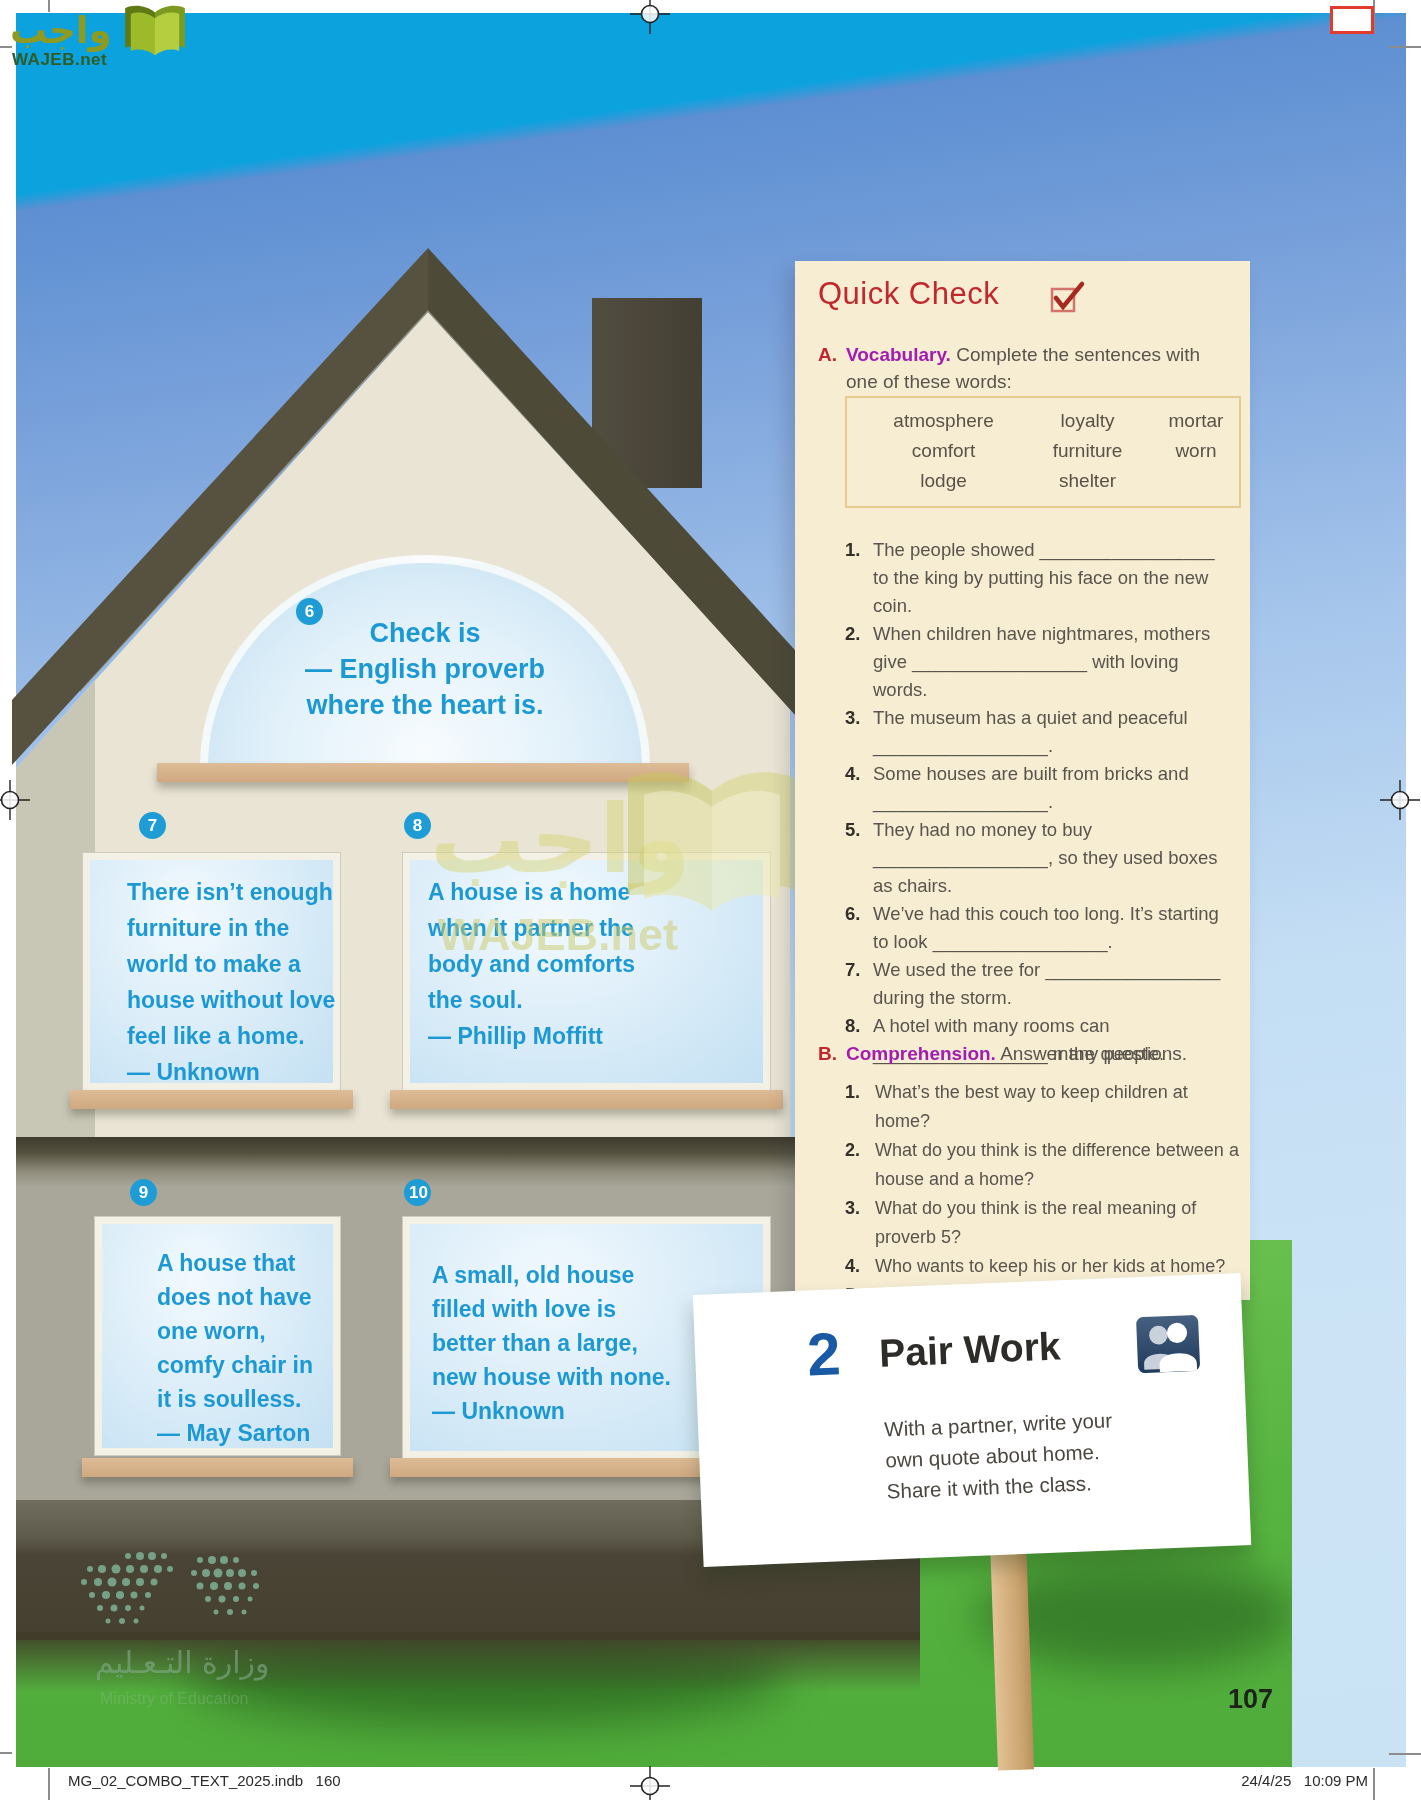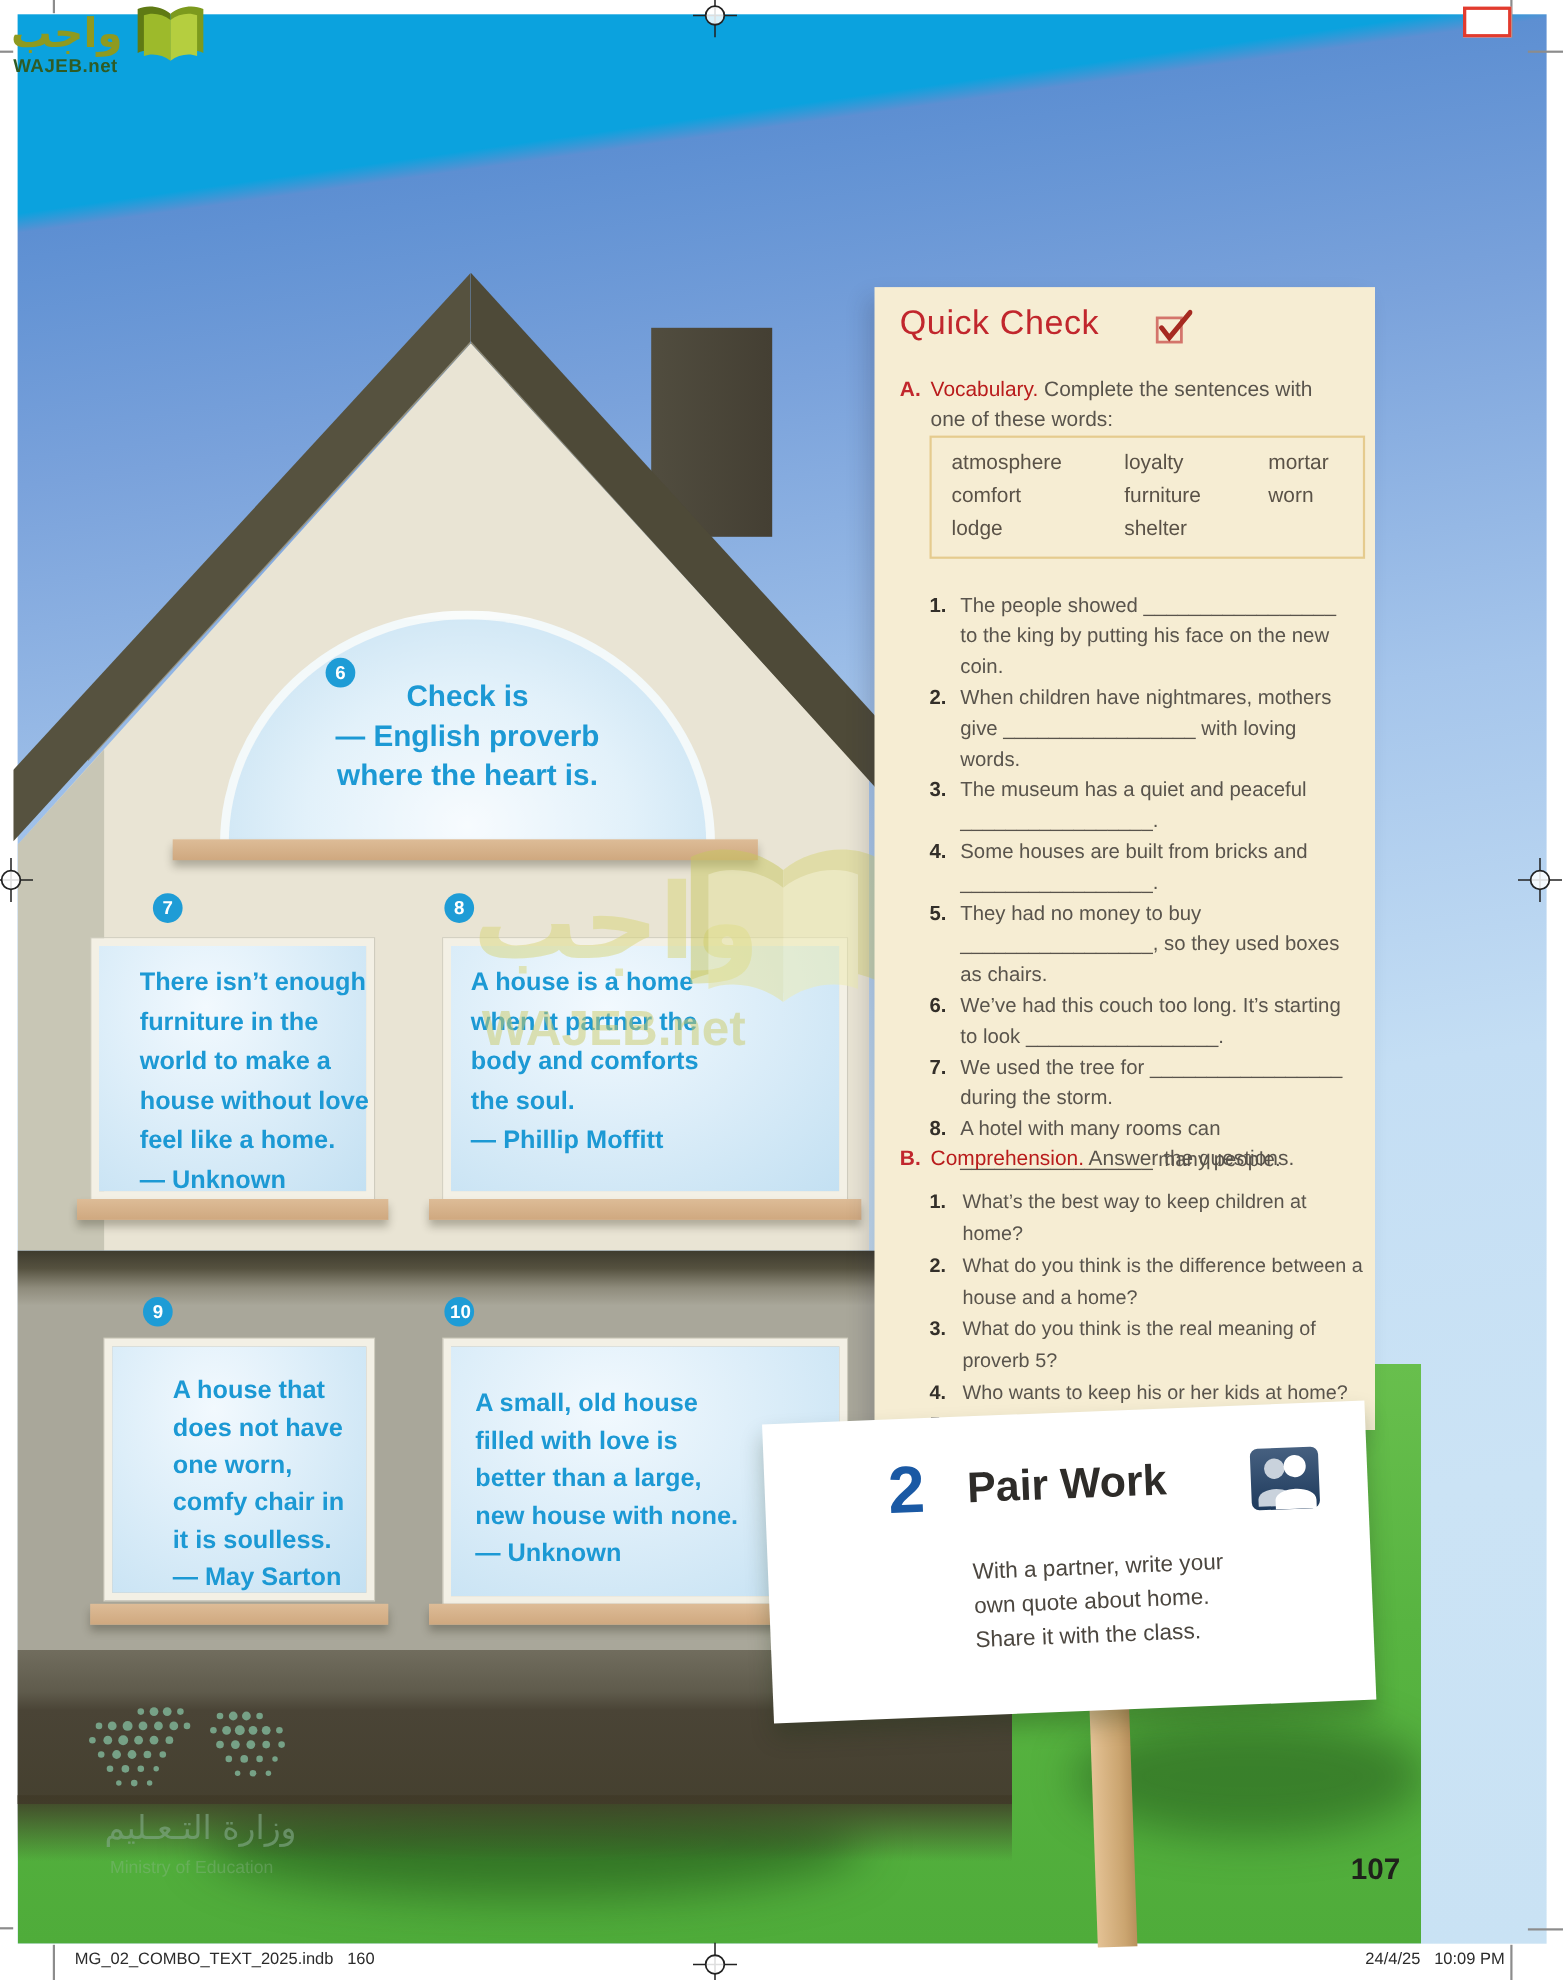--- a/index.html
+++ b/index.html
@@ -65,25 +65,25 @@
   .wm-text-en{font-weight:bold;font-size:45px;color:#CBCB69;line-height:1;}
 
   
   .qc-panel{left:795px;top:261px;width:455px;height:1039px;background:#F6EDD3;
     box-shadow:-8px 10px 18px rgba(40,40,60,.18);}
   .qc-title{left:23px;top:15px;font-size:31px;font-weight:normal;color:#C1272D;letter-spacing:.5px;}
   .qc-check{left:255px;top:20px;}
   .sec-head{position:absolute;width:412px;display:grid;grid-template-columns:28px 1fr;
     font-size:19px;line-height:27px;color:#59544C;}
   .sec-letter{color:#C1272D;font-weight:bold;}
-  .sec-bold{color:#b91c1c;font-weight:normal;}
+  .sec-bold{color:#a21caf;font-weight:bold;}
   .word-box{left:50px;top:135px;width:396px;height:112px;border:2px solid #E5CB8E;
     box-sizing:border-box;padding:12px 0 0 18px;display:grid;
     grid-template-columns:42% 35% 23%;grid-auto-rows:30px;
-    font-size:19px;color:#5A5247;}
+    font-size:19px;color:#5A5247;text-align:center;}
   .s-list{position:absolute;left:50px;width:384px;}
   .s-item{display:grid;grid-template-columns:28px 1fr;font-size:18.5px;line-height:28px;color:#59544C;}
   .s-num{font-weight:bold;color:#332F29;}
   .q-list{position:absolute;left:50px;width:402px;}
   .q-item{display:grid;grid-template-columns:30px 1fr;font-size:18px;line-height:29px;color:#59544C;}
 
   
   .stick{left:994px;top:1538px;width:36px;height:232px;
     background:linear-gradient(90deg,#E4C295,#CBA570 70%,#B8905C);transform:rotate(-2deg);}
   .sign{left:698px;top:1284px;width:548px;height:272px;background:#ffffff;

